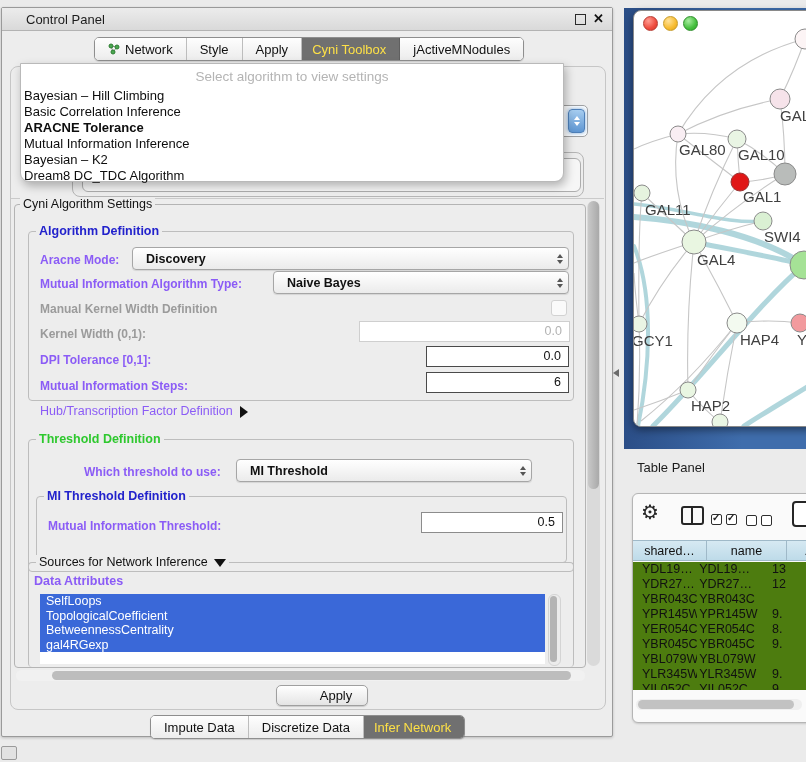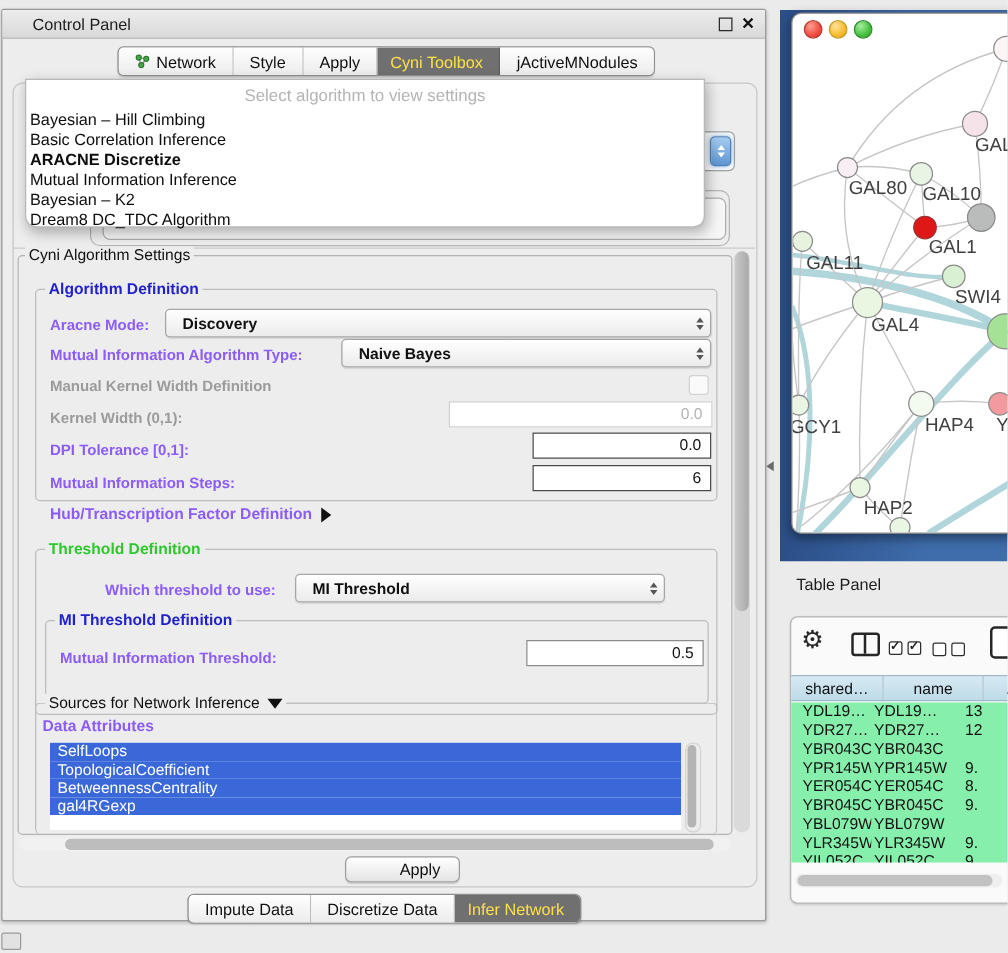--- a/index.html
+++ b/index.html
@@ -44,21 +44,21 @@
   #dd-items{position:absolute;left:0;top:24px;right:0;}
 
   
   .grp{border:1px solid #b4b4b4;border-radius:4px;}
   .grp-title{font-size:12.5px;background:#ededed;padding:0 3px;white-space:nowrap;}
   .blue{color:#2222cc;font-weight:bold;}
   .green{color:#2ec82e;font-weight:bold;}
 
   .lbl{font-size:12px;font-weight:bold;color:#8b5cf6;}
   .lbl.dis{color:#9b9b9b;}
-  .plain{font-weight:bold;}
+  .plain{font-weight:normal;}
 
   .aqua-select{background:linear-gradient(#ffffff,#ebebeb);border:1px solid #a6a6a6;border-radius:4px;
       height:21px;display:flex;align-items:center;box-shadow:0 1px 1px rgba(0,0,0,.1);}
   .sel-text{flex:1;font-size:12.5px;color:#111;padding-left:13px;font-weight:bold;}
   .sel-arrows{width:17px;display:flex;flex-direction:column;align-items:center;gap:2px;}
   .tri-up{width:0;height:0;border-left:3.5px solid transparent;border-right:3.5px solid transparent;border-bottom:4px solid #555;}
   .tri-down{width:0;height:0;border-left:3.5px solid transparent;border-right:3.5px solid transparent;border-top:4px solid #555;}
   .tri-up.w{border-bottom-color:#fff;} .tri-down.w{border-top-color:#fff;}
 
   .field{background:#fff;border:1.5px solid #4a4a4a;font-size:12.5px;color:#111;text-align:right;
@@ -105,21 +105,21 @@
       border-radius:6px;box-shadow:0 1px 2px rgba(0,0,0,.15);}
   .gear{left:641px;top:502px;font-size:20px;color:#262626;line-height:20px;}
   .colicon{left:681px;top:506px;width:19px;height:15px;border:2px solid #262626;border-radius:3px;}
   .colicon::after{content:"";position:absolute;left:8px;top:0;width:2px;height:15px;background:#262626;}
   .ck{display:inline-block;width:9px;height:9px;border:1.5px solid #2e2e2e;border-radius:2px;margin-right:4px;position:relative;background:#fff;}
   .ck.checked::after{content:"✓";position:absolute;left:0px;top:-3px;font-size:10px;font-weight:bold;color:#222;}
   .particon{left:792px;top:501px;width:22px;height:22px;border:2px solid #262626;border-radius:4px;background:#fff;}
   #tbl-head{position:absolute;left:633px;top:540px;height:21px;display:flex;}
   .th{background:linear-gradient(#d6e9f2,#bedbe9);border-right:1px solid #9fb9c8;border-top:1px solid #9fb9c8;
       border-bottom:1px solid #9fb9c8;font-size:12.5px;color:#111;text-align:center;line-height:21px;}
-  #tbl-body{position:absolute;left:633px;top:562px;width:173px;height:128px;overflow:hidden;background:#86efac;}
+  #tbl-body{position:absolute;left:633px;top:562px;width:173px;height:128px;overflow:hidden;background:#4d7c0f;}
   .tr{display:flex;height:15px;line-height:15px;font-size:12.5px;color:#111;}
   .td{overflow:hidden;white-space:nowrap;}
   .tbl-hscroll{left:636px;top:699px;width:166px;height:11px;background:#efefef;border-radius:6px;}
   .tbl-hthumb{left:2px;top:1px;width:156px;height:9px;background:#c2c2c2;border-radius:5px;}
 
   .mini-corner{left:1px;top:746px;width:14px;height:12px;border:1px solid #9a9a9a;border-radius:2px;background:#e2e2e2;}
 </style>
 </head>
 <body>
 
@@ -259,21 +259,21 @@
       <div class="tab selected">
         <span>Infer Network</span>
       </div>
     </div>
 
   <div class="abs dd">
     <div class="abs dd-ph nowrap">Select algorithm to view settings</div>
     <div id="dd-items">
         <div class="dd-item">Bayesian – Hill Climbing</div>
         <div class="dd-item">Basic Correlation Inference</div>
-        <div class="dd-item bold">ARACNE Discretize</div>
+        <div class="dd-item bold">ARACNE Tolerance</div>
         <div class="dd-item">Mutual Information Inference</div>
         <div class="dd-item">Bayesian – K2</div>
         <div class="dd-item">Dream8 DC_TDC Algorithm</div>
       </div>
   </div>
 </div>
 
 <div class="abs desktop"></div>
 <div class="abs netwin">
   <span class="abs tl red" style="left:9px;top:5px;"></span>

